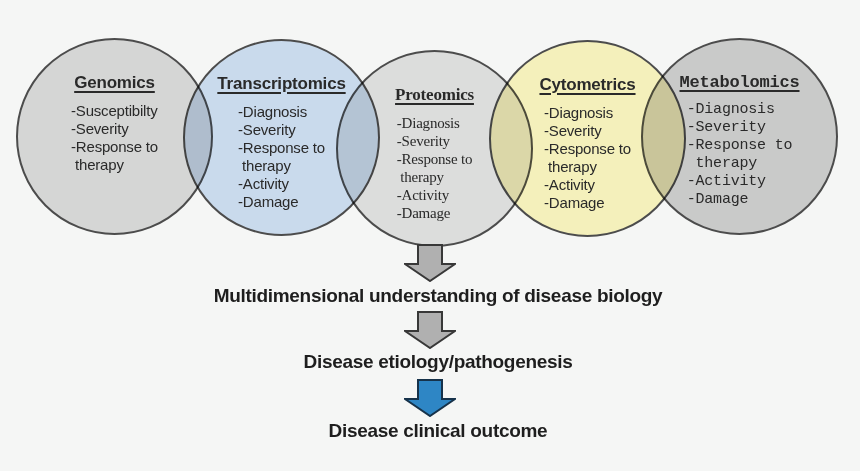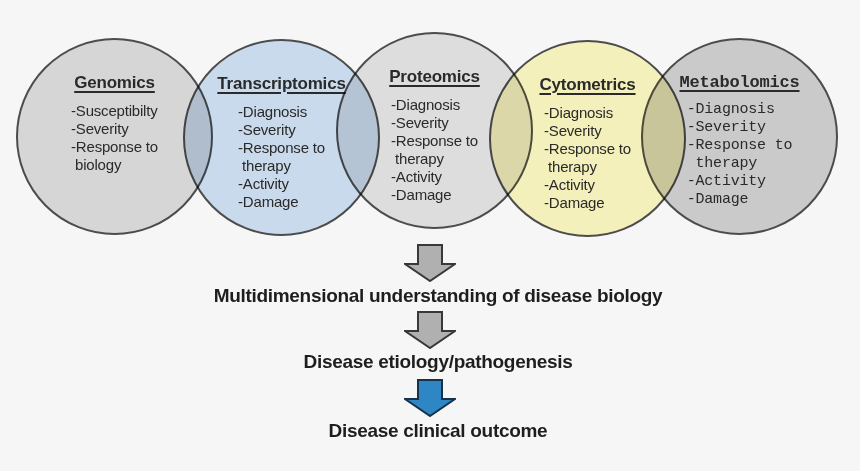--- a/index.html
+++ b/index.html
@@ -8,21 +8,21 @@
 
   
   .circle{
     position:absolute;width:197px;height:197px;border-radius:50%;
     border:2px solid #4f4f4f;box-sizing:border-box;
     mix-blend-mode:multiply;
     text-align:center;color:#2b2b2b;
   }
   .circle:nth-of-type(1){left:16px;top:38px;}
   .circle:nth-of-type(2){left:183px;top:39px;text-decoration:underline;}
-  .circle:nth-of-type(3){left:336px;top:32px;}
+  .circle:nth-of-type(3){left:336px;top:50px;font-family:Liberation Serif, serif;}
   .circle:nth-of-type(4){left:489px;top:40px;}
   .circle:nth-of-type(5){left:641px;top:38px;font-family:Liberation Mono, monospace;}
 
   .c-title{
     display:inline-block;margin-top:33px;
     font-size:17px;font-weight:bold;letter-spacing:-0.2px;
     text-decoration:underline;text-decoration-thickness:2px;text-underline-offset:3px;
   }
   .c-list{
     display:inline-block;margin-top:9px;text-align:left;
@@ -49,21 +49,21 @@
 </head>
 <body>
 
 <div id="stage" style="background: rgb(245, 246, 245);">
 
   <div class="circle" style="background: rgb(222, 222, 222);">
     <div class="c-title">Genomics</div><br>
     <div class="c-list">-Susceptibilty
 -Severity
 -Response to
- biology</div>
+ therapy</div>
   </div>
 
   <div class="circle" style="background: rgb(210, 226, 246);">
     <div class="c-title">Transcriptomics</div><br>
     <div class="c-list">-Diagnosis
 -Severity
 -Response to
  therapy
 -Activity
 -Damage</div>

